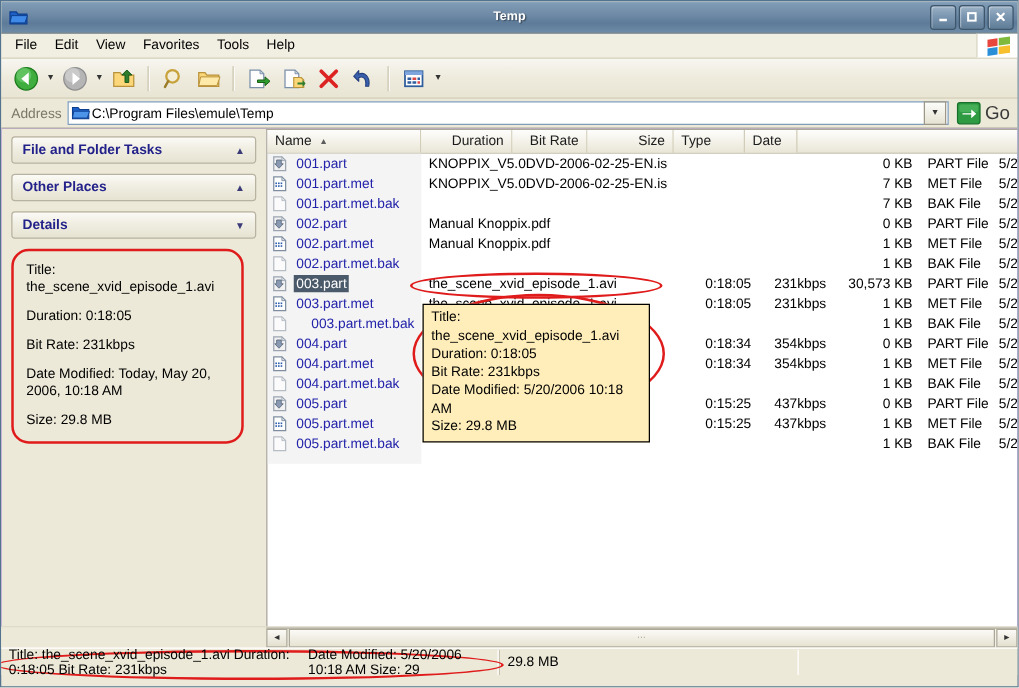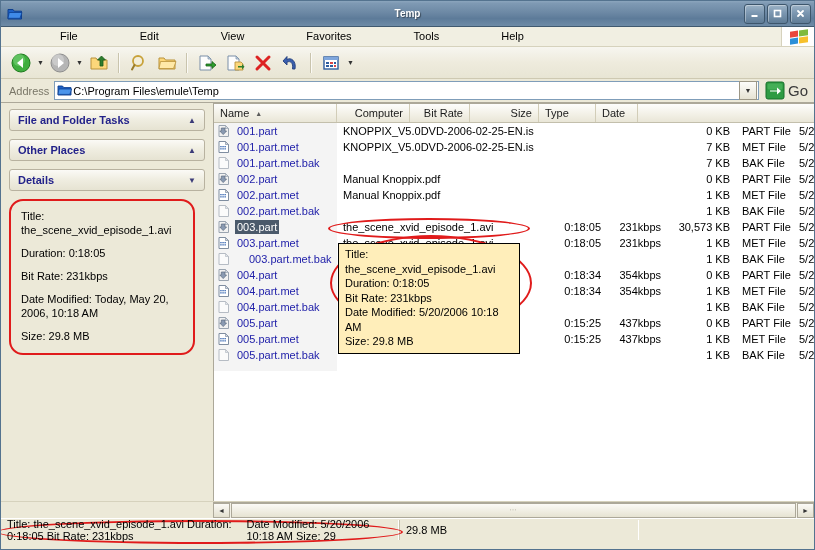--- a/index.html
+++ b/index.html
@@ -70,21 +70,20 @@
     display: flex; align-items: center;
     padding-left: 4px;
     box-sizing: border-box;
     position: relative;
   }
   .menu-item {
     padding: 14px 7px;
     color: #000;
     font-size: 11px;
     line-height: 13px;
-    margin-left: 48px;
   }
   #win-flag {
     position: absolute; right: 4px; top: 1px;
     width: 22px; height: 18px;
   }
   #menubar-flagbg {
     position:absolute; right:0; top:0; bottom:0; width:32px;
     background:#fff; border-left:1px solid #d6d2bd;
   }
 
@@ -517,21 +516,21 @@
       </div>
     </div>
 
     <div id="listwrap">
       <div id="list-header">
           <div class="col-h" style="width: 123px; flex: 0 0 123px;">
             <span>Name</span>
             <span class="sort-arrow">▲</span>
           </div>
           <div class="col-h right" style="width: 73px; flex: 0 0 73px;">
-            <span>Computer</span>
+            <span>Duration</span>
           </div>
           <div class="col-h right" style="width: 60px; flex: 0 0 60px;">
             <span>Bit Rate</span>
           </div>
           <div class="col-h right" style="width: 69px; flex: 0 0 69px;">
             <span>Size</span>
           </div>
           <div class="col-h" style="width: 57px; flex: 0 0 57px;">
             <span>Type</span>
           </div>

